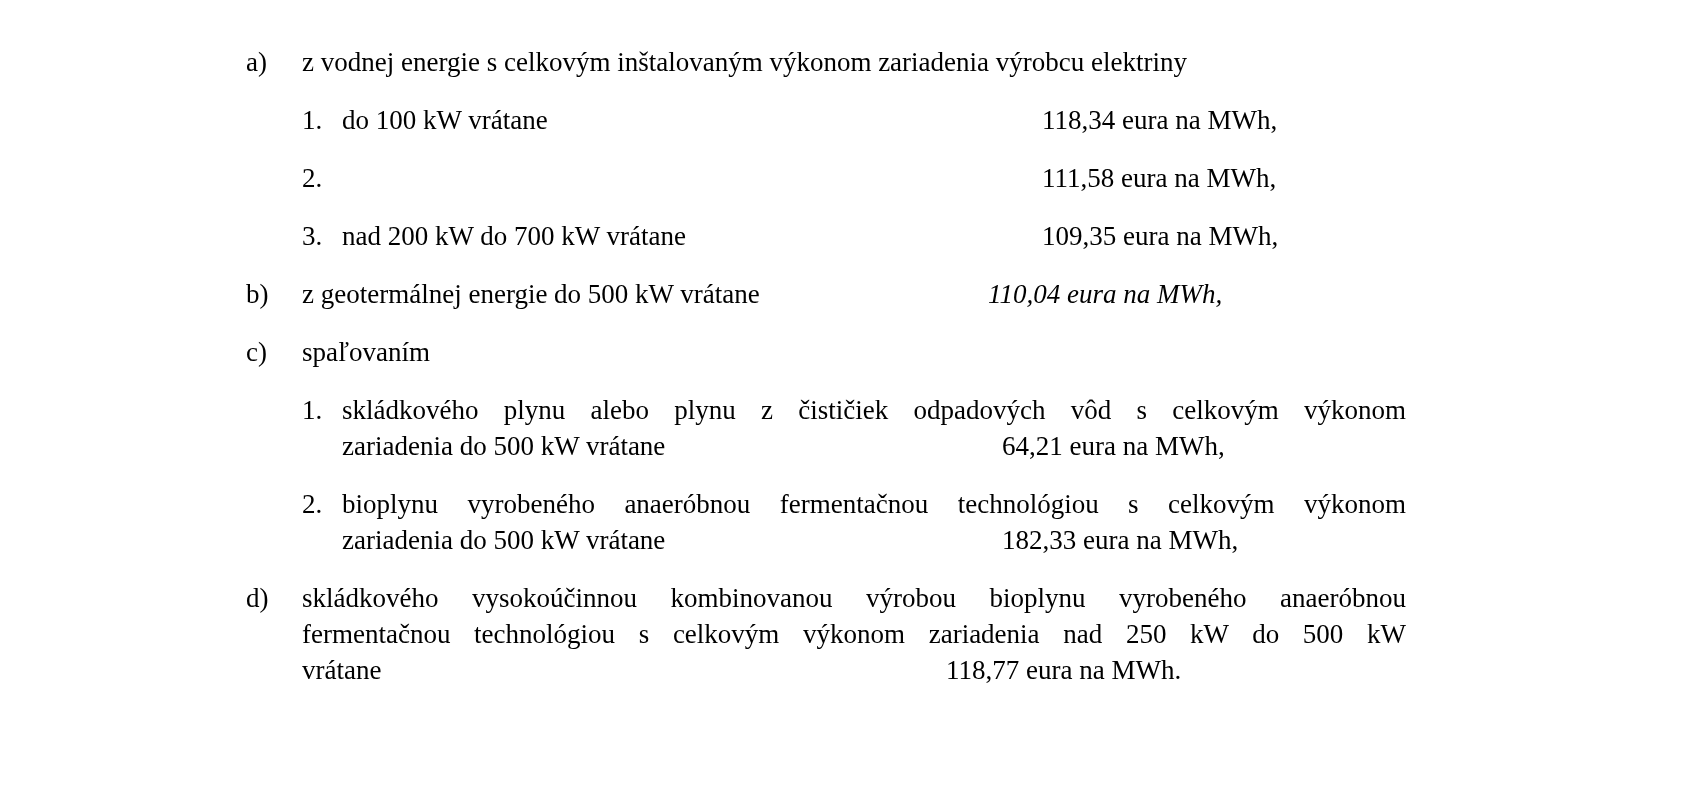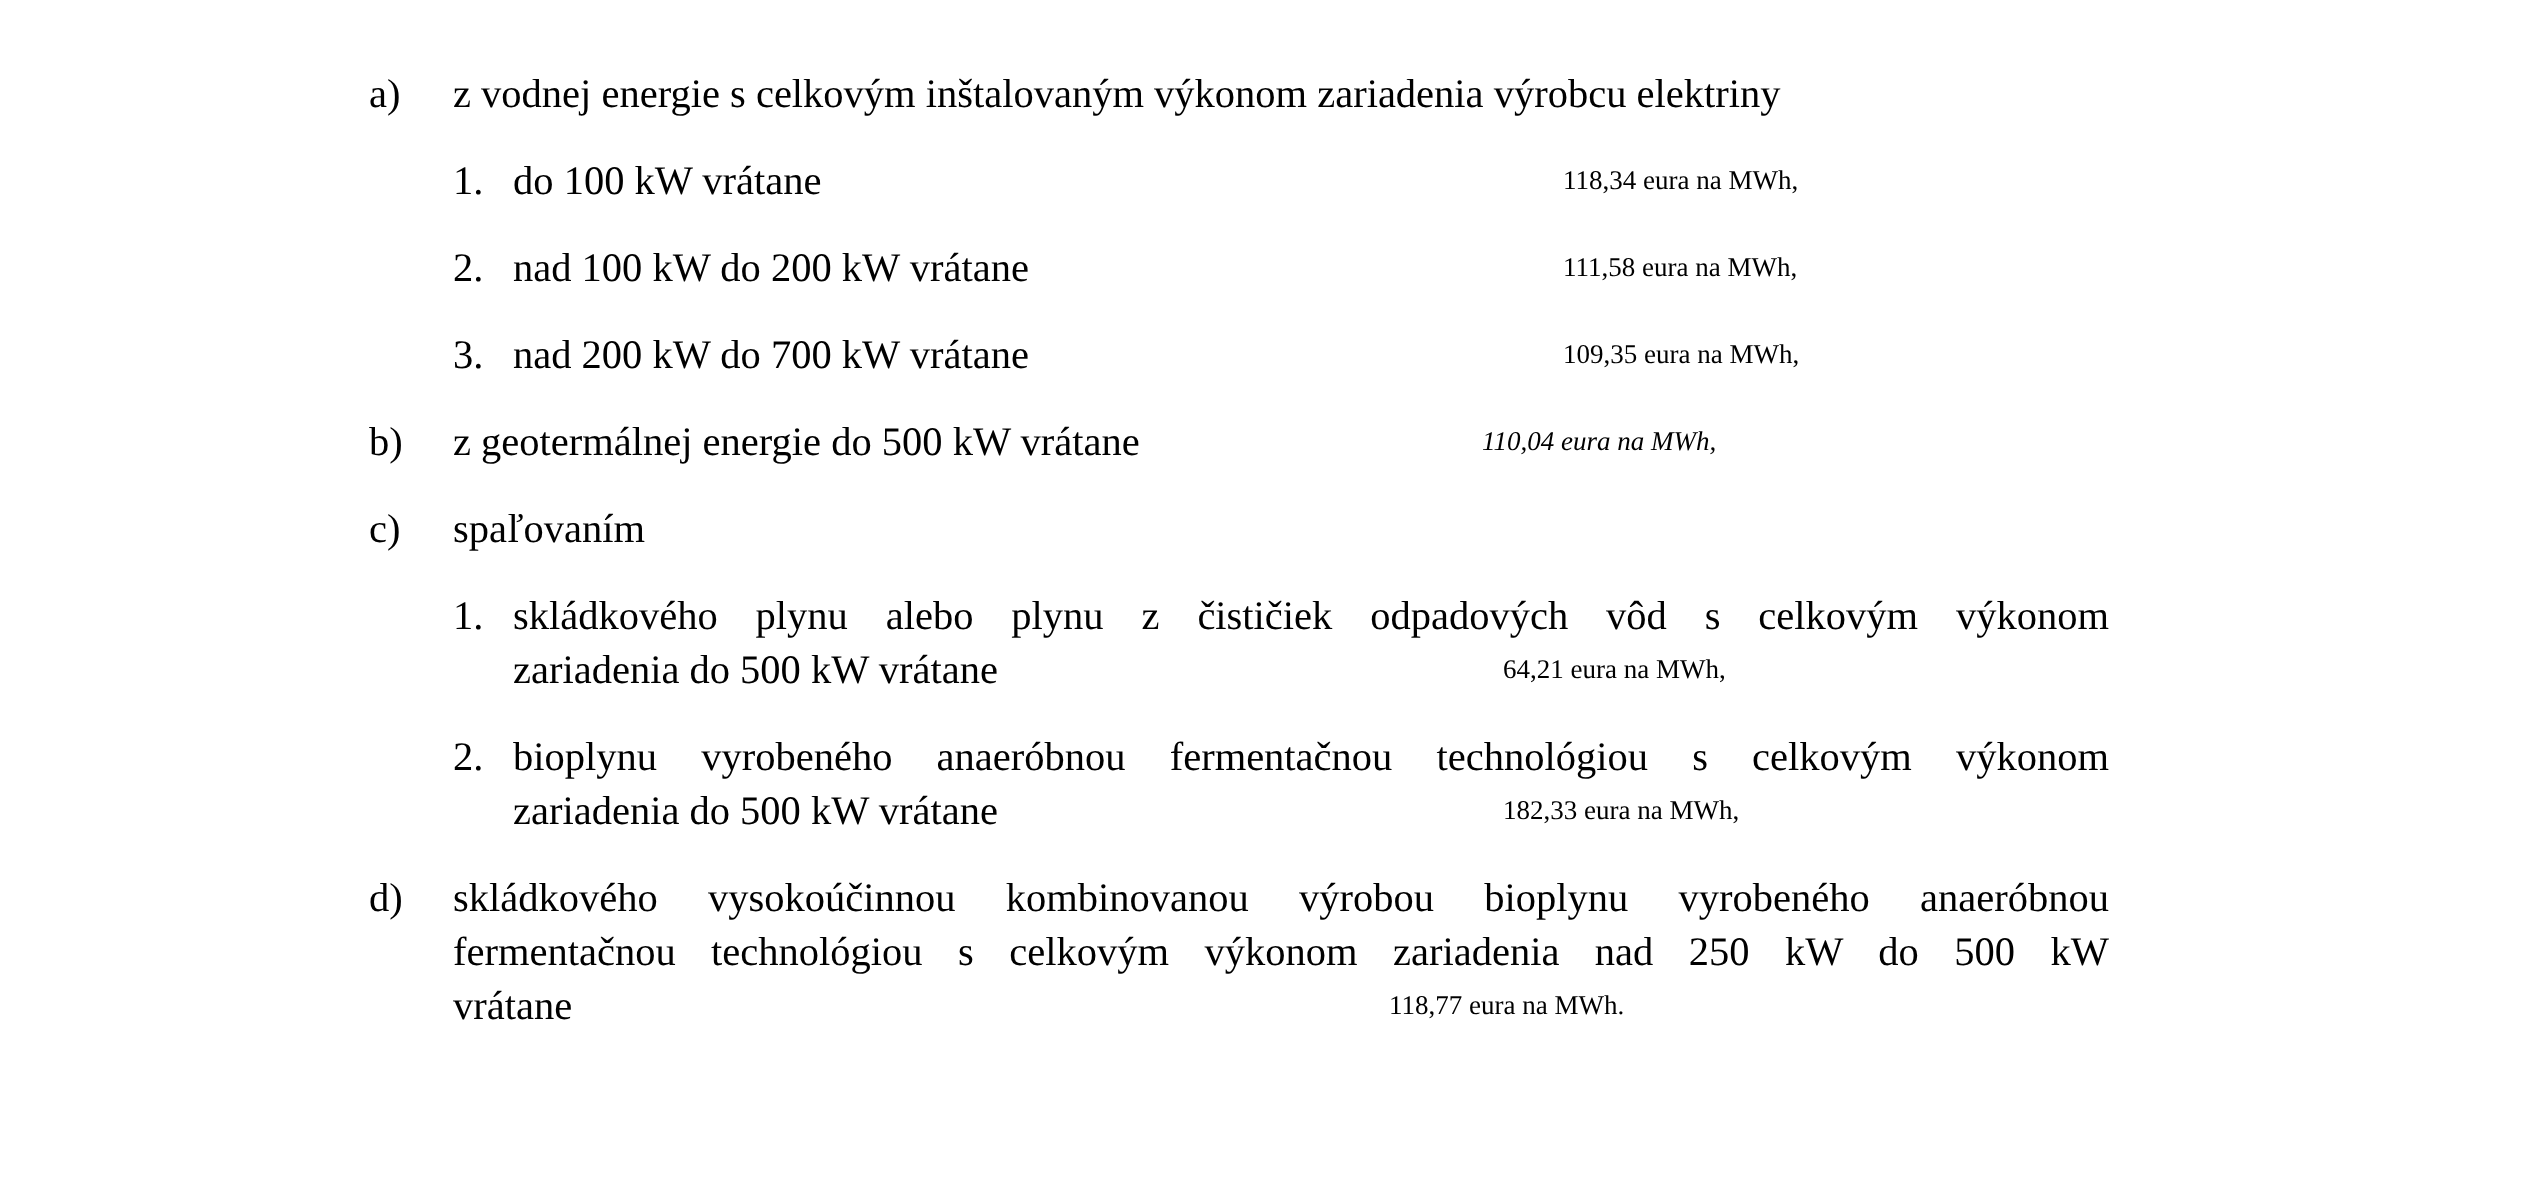--- a/index.html
+++ b/index.html
@@ -75,21 +75,21 @@
 
   
   .valcol {
     position: relative;
   }
   .valcol .value-abs {
     position: absolute;
     left: 700px;
     top: 0;
     white-space: nowrap;
-    font-size: 18px;
+    font-size: 27px;
     line-height: 36px;
   }
 
   .line { position: relative; min-height: 36px; }
   .tight { margin-bottom: 0; }
 </style>
 </head>
 <body>
 
 <div class="page">
@@ -108,21 +108,20 @@
             <span>do 100 kW vrátane</span>
             <span class="value-abs">118,34 eura na MWh,</span>
           </div>
         </div>
       </div>
 
       <div class="lvl-n">
         <div class="marker">2.</div>
         <div class="content valcol">
           <div class="line">
-            <span>nad 100 kW do 200 kW vrátane</span>
             <span class="value-abs">111,58 eura na MWh,</span>
           </div>
         </div>
       </div>
 
       <div class="lvl-n">
         <div class="marker">3.</div>
         <div class="content valcol">
           <div class="line">
             <span>nad 200 kW do 700 kW vrátane</span>
@@ -184,20 +183,20 @@
       <div class="content">
         <div>
           <span style="display:block; text-align:justify; text-align-last:justify;">skládkového vysokoúčinnou kombinovanou výrobou bioplynu vyrobeného anaeróbnou</span>
         </div>
         <div>
           <span style="display:block; text-align:justify; text-align-last:justify;">fermentačnou technológiou s celkovým výkonom zariadenia nad 250 kW do 500 kW</span>
         </div>
         <div class="valcol">
           <div class="line">
             <span>vrátane</span>
-            <span class="value-abs" style="left:624px;">118,77 eura na MWh.</span>
+            <span class="value-abs" style="left:644px;">118,77 eura na MWh.</span>
           </div>
         </div>
       </div>
     </div>
 
   </div>
 </div>
 
 </body></html>

